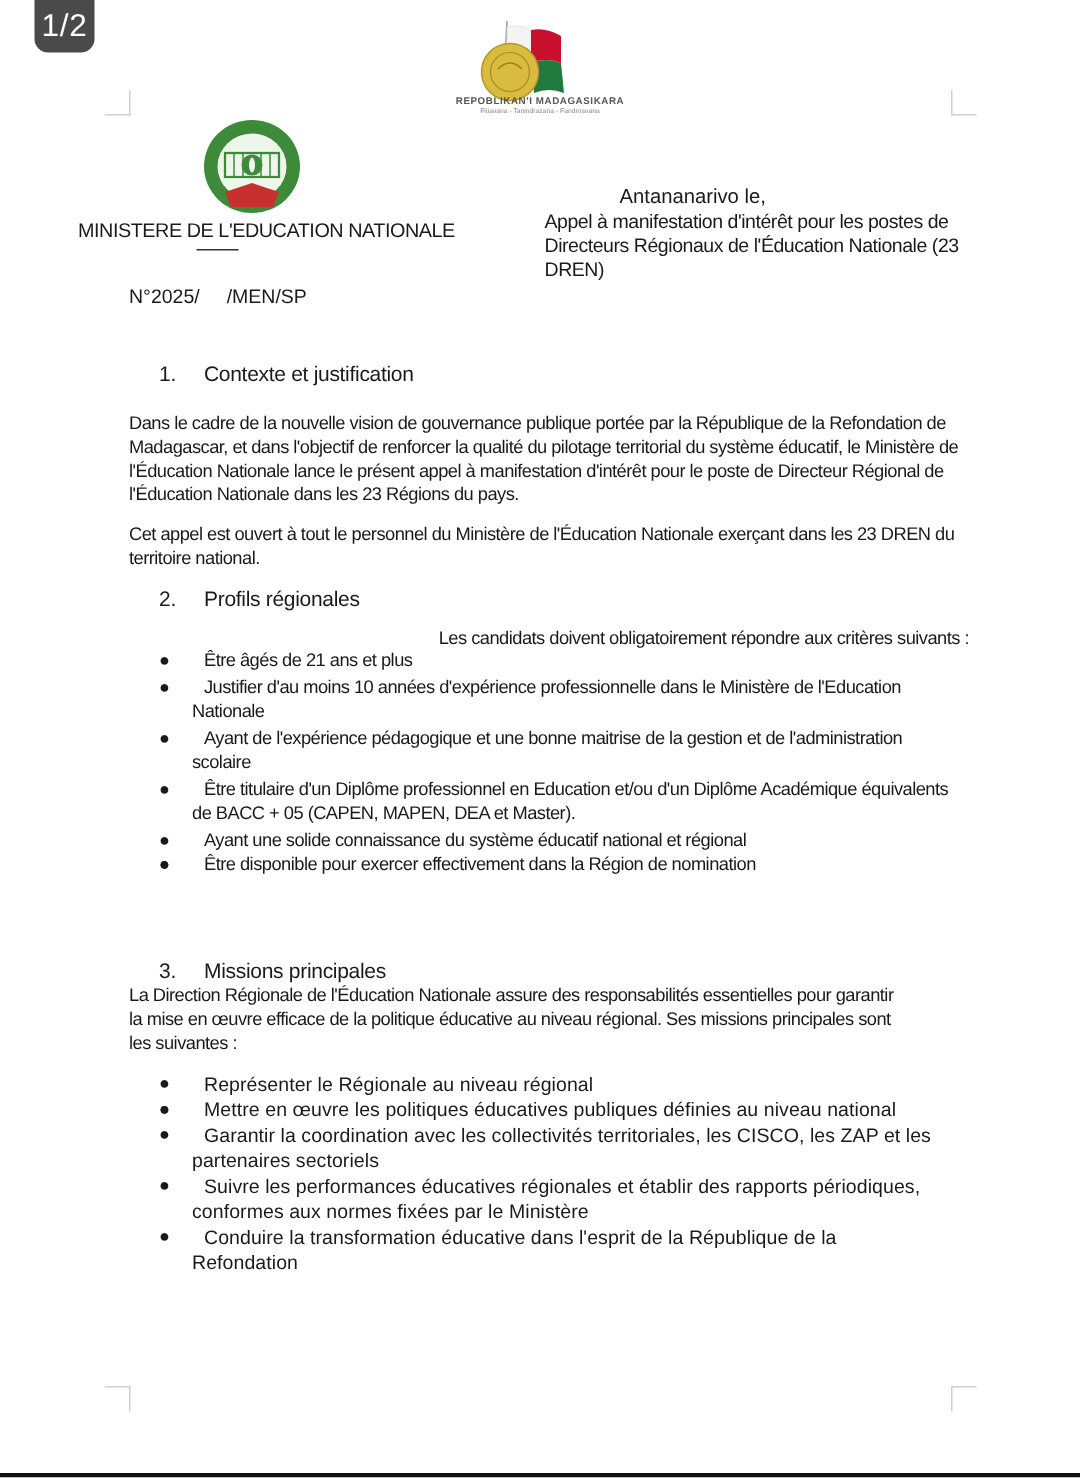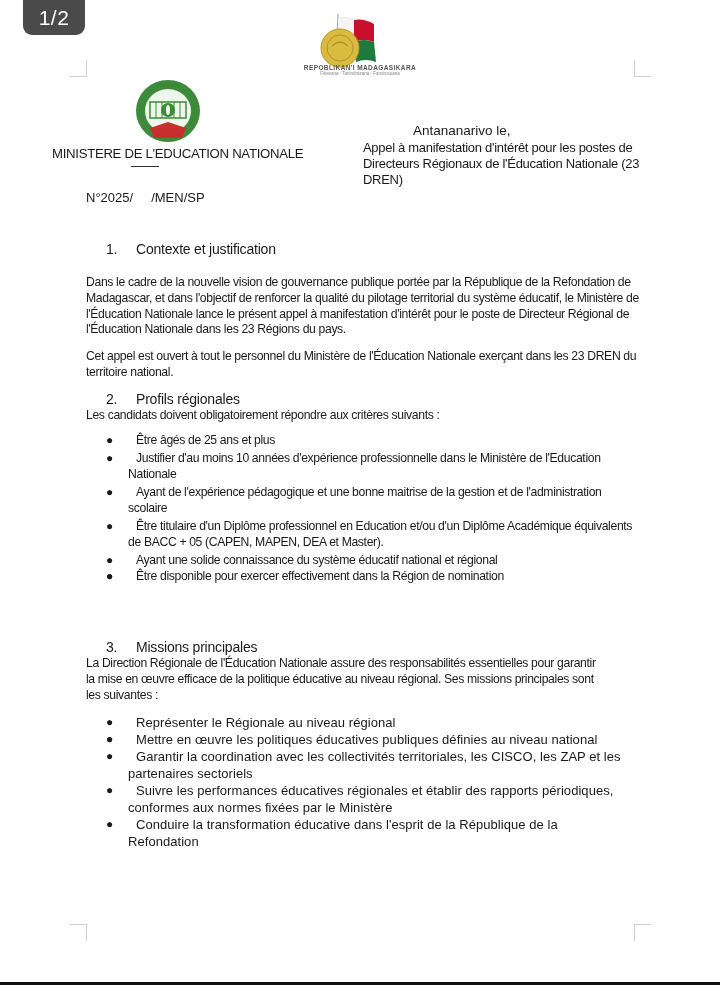--- a/index.html
+++ b/index.html
@@ -1,18 +1,18 @@
 <!DOCTYPE html>
 <html><head>
 <meta charset="utf-8">
 <style>
   html, body { margin:0; padding:0; }
   body { width:720px; height:985px; background:#ffffff; position:relative; overflow:hidden;
          font-family:"Liberation Sans", sans-serif; color:#1a1a1a; }
-  .badge { position:absolute; left:23px; top:0; width:62px; height:35px; background:#4a4a4a;
+  .badge { position:absolute; left:23px; top:0; width:40px; height:35px; background:#4a4a4a;
            border-radius:0 0 9px 9px; color:#fff; font-size:21px; display:flex; align-items:center;
            justify-content:center; letter-spacing:0.5px; }
   .crop { position:absolute; width:16px; height:16px; border-color:#cfcfcf; border-style:solid; }
   .c-tl { left:70px; top:60px; border-width:0 1px 1px 0; }
   .c-tr { left:634px; top:60px; border-width:0 0 1px 1px; }
   .c-bl { left:70px; top:924px; border-width:1px 1px 0 0; }
   .c-br { left:634px; top:924px; border-width:1px 0 0 1px; }
   .seal-wrap { position:absolute; left:318px; top:12px; width:80px; height:58px; }
   .rep-text { position:absolute; left:285px; top:64px; width:150px; text-align:center; font-size:6.5px;
               font-weight:bold; color:#555; letter-spacing:0.4px; }
@@ -83,24 +83,24 @@
 
 <div class="h" style="left:106px; top:241px;">
   <span class="num">1.</span><span>Contexte et justification</span>
 </div>
 <p class="t" style="left:86px; top:275px;">Dans le cadre de la nouvelle vision de gouvernance publique portée par la République de la Refondation de Madagascar, et dans l'objectif de renforcer la qualité du pilotage territorial du système éducatif, le Ministère de l'Éducation Nationale lance le présent appel à manifestation d'intérêt pour le poste de Directeur Régional de l'Éducation Nationale dans les 23 Régions du pays.</p>
 <p class="t" style="left:86px; top:349px;">Cet appel est ouvert à tout le personnel du Ministère de l'Éducation Nationale exerçant dans les 23 DREN du territoire national.</p>
 
 <div class="h" style="left:106px; top:391px;">
   <span class="num">2.</span><span>Profils régionales</span>
 </div>
-<p class="t" style="left:86px; top:408px;">Les candidats doivent obligatoirement répondre aux critères suivants :</p>
+<p class="t" style="left:86px; top:418px;text-align:right;">Les candidats doivent obligatoirement répondre aux critères suivants :</p>
 
 <ul class="b" style="left:128px; top:432px; width:510px; line-height:16px;">
-  <li style="margin-bottom:2px;"><span class="dot">●</span><span style="padding-left:8px;">Être âgés de 25 ans et plus</span></li>
+  <li style="margin-bottom:2px;"><span class="dot">●</span><span style="padding-left:8px;">Être âgés de 21 ans et plus</span></li>
   <li style="margin-bottom:2px;"><span class="dot">●</span><span style="padding-left:8px;">Justifier d'au moins 10 années d'expérience professionnelle dans le Ministère de l'Education Nationale</span></li>
   <li style="margin-bottom:2px;"><span class="dot">●</span><span style="padding-left:8px;">Ayant de l'expérience pédagogique et une bonne maitrise de la gestion et de l'administration scolaire</span></li>
   <li style="margin-bottom:2px;"><span class="dot">●</span><span style="padding-left:8px;">Être titulaire d'un Diplôme professionnel en Education et/ou d'un Diplôme Académique équivalents de BACC + 05 (CAPEN, MAPEN, DEA et Master).</span></li>
   <li style="margin-bottom:0;"><span class="dot">●</span><span style="padding-left:8px;">Ayant une solide connaissance du système éducatif national et régional</span></li>
   <li style="margin-bottom:0;"><span class="dot">●</span></li>
   <li><span class="dot">●</span><span style="padding-left:8px;">Être disponible pour exercer effectivement dans la Région de nomination</span></li>
 </ul>
 
 <div class="h" style="left:106px; top:639px;">
   <span class="num">3.</span><span>Missions principales</span>

